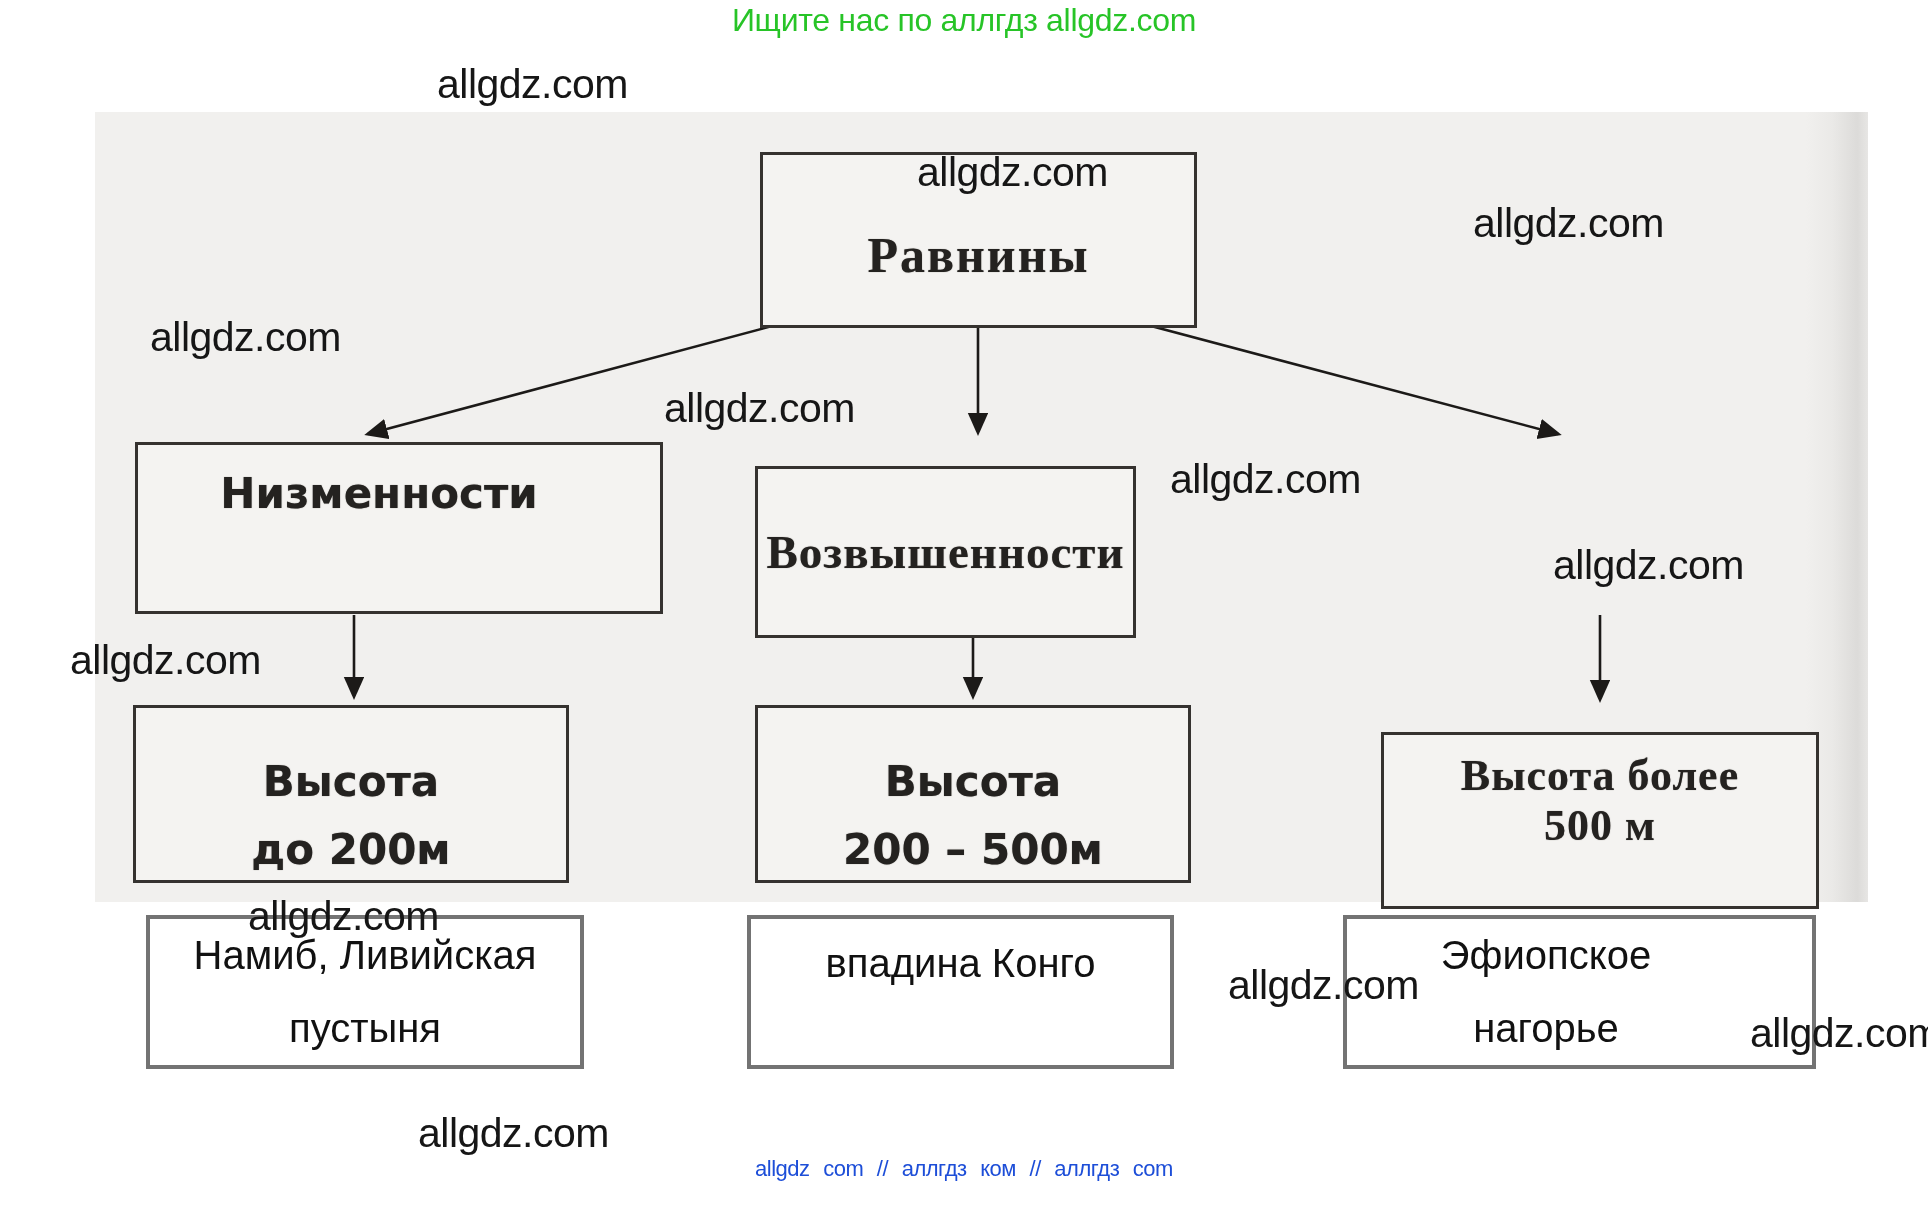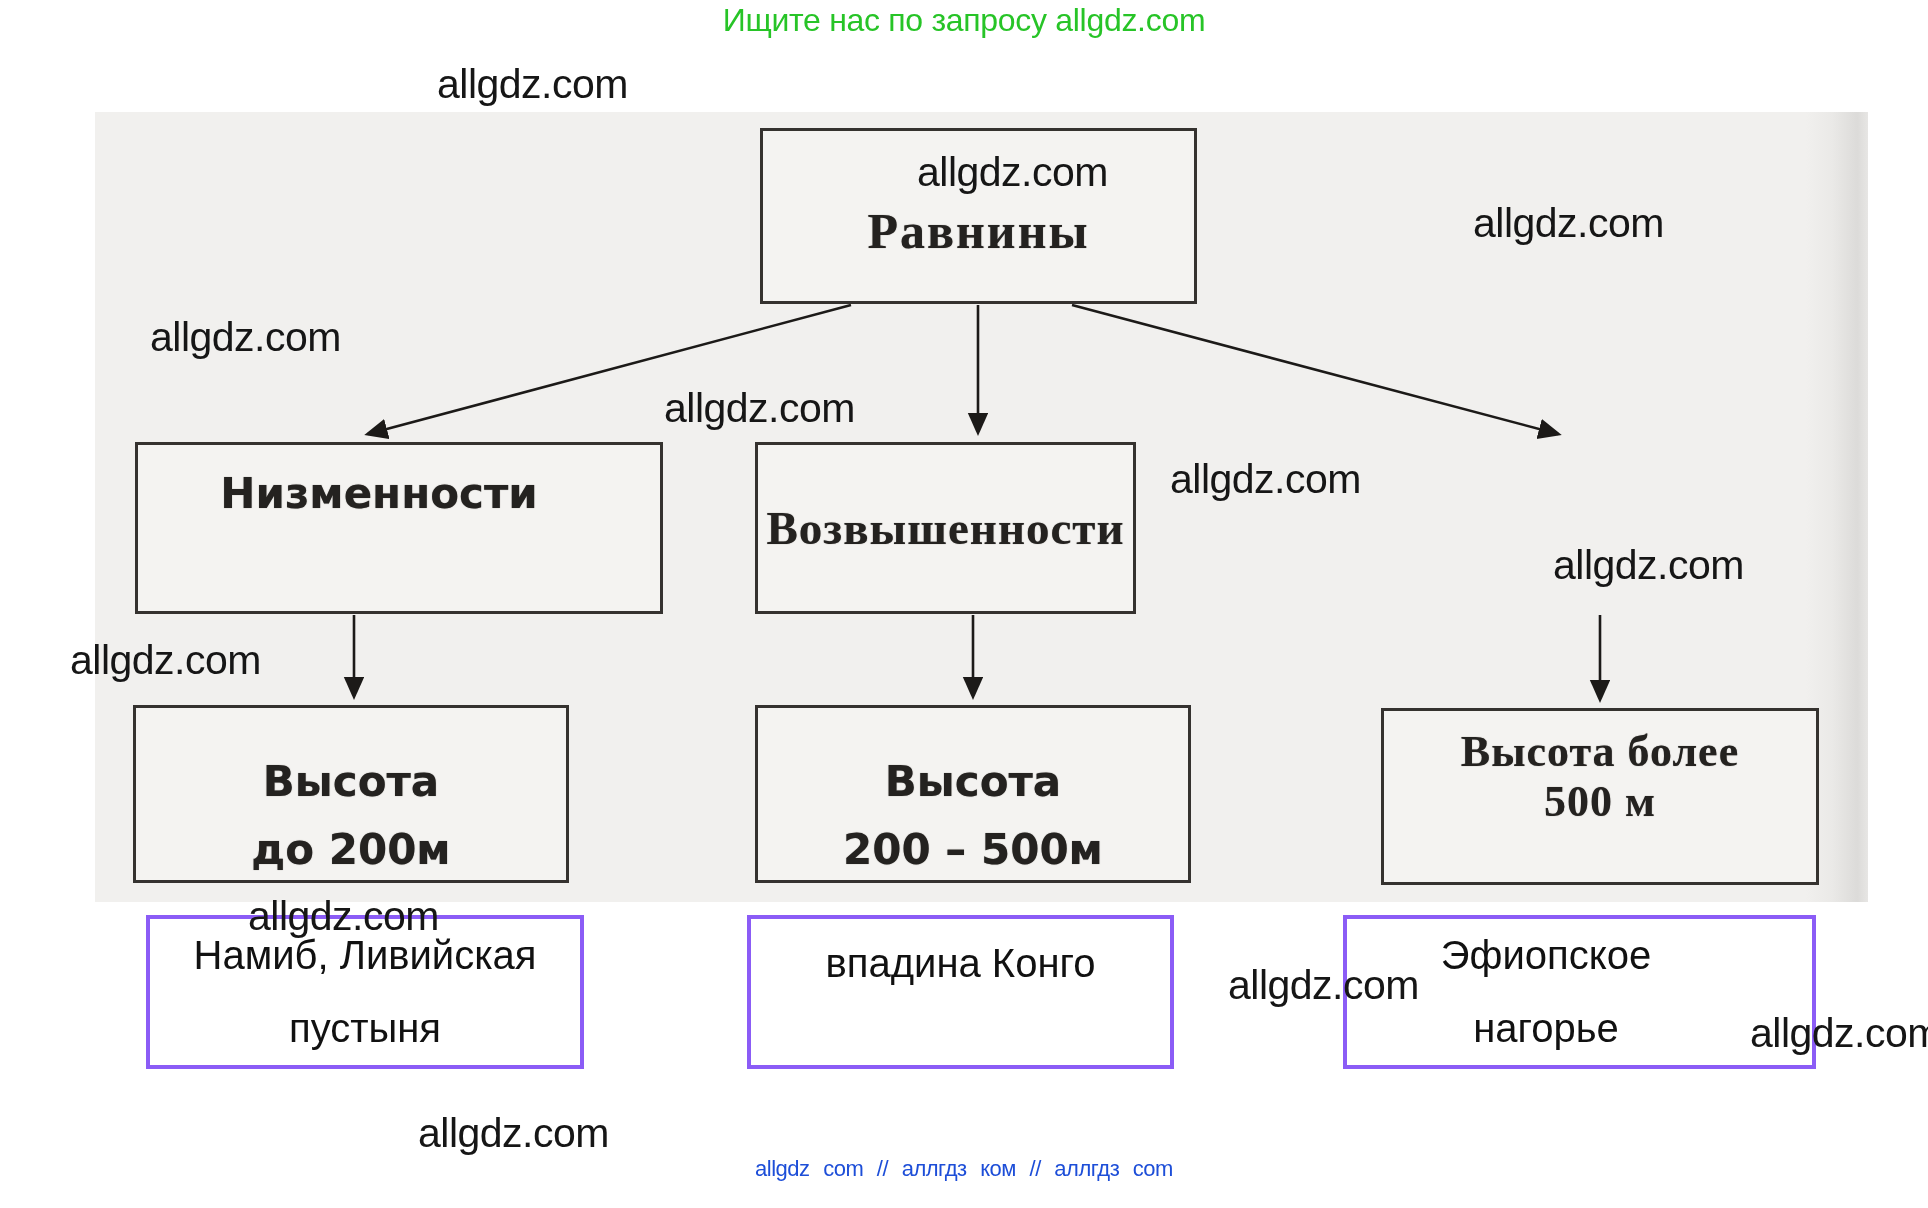--- a/index.html
+++ b/index.html
@@ -20,40 +20,40 @@
   .scan-area{
     position:absolute;left:95px;top:112px;width:1773px;height:790px;
     background:linear-gradient(to right,#f1f0ee 0%,#f1f0ee 96.5%,#eae9e7 98%,#dcdbd9 99.4%,#e7e6e4 100%);
   }
   
   .sbox{
     position:absolute;box-sizing:border-box;border:3px solid #35322f;background:#f4f3f1;
     display:flex;flex-direction:column;align-items:center;color:#242220;
     text-shadow:0 0 1px rgba(45,40,35,.55);
   }
-  .serifband{font-family:"Liberation Serif", serif;font-weight:bold;}
+  .serifband{font-family:"Liberation Serif", serif;font-weight:bold;margin-top:24px;}
   .sansband{font-family:"DejaVu Sans", sans-serif;font-weight:bold;}
   
   .bbox{
-    position:absolute;box-sizing:border-box;border:4px solid #8b5cf6;background:#ffffff;
+    position:absolute;box-sizing:border-box;border:4px solid #737373;background:#ffffff;
     display:flex;flex-direction:column;align-items:center;color:#111111;
     font-family:"Liberation Sans", sans-serif;font-weight:400;
   }
   .wm{
     position:absolute;font-size:41px;line-height:1.1;color:#161616;white-space:nowrap;
     letter-spacing:-0.5px;font-family:"Liberation Sans", sans-serif;
   }
   svg.connectors{position:absolute;left:0;top:0;pointer-events:none;}
 </style>
 </head>
 <body>
 
 <div id="page">
 
-  <div class="promo-green">Ищите нас по запросу allgdz.com</div>
+  <div class="promo-green">Ищите нас по аллгдз allgdz.com</div>
 
   <div class="scan-area"></div>
 
   <svg class="connectors" width="1928" height="1208" viewBox="0 0 1928 1208">
     <defs>
       <marker id="ah" markerWidth="10" markerHeight="9" refX="7.5" refY="4" orient="auto">
         <path d="M0,0 L9,4 L0,8 z" fill="#1c1a18"></path>
       </marker>
     </defs>
     <g stroke="#1c1a18" stroke-width="2.6" fill="none">

